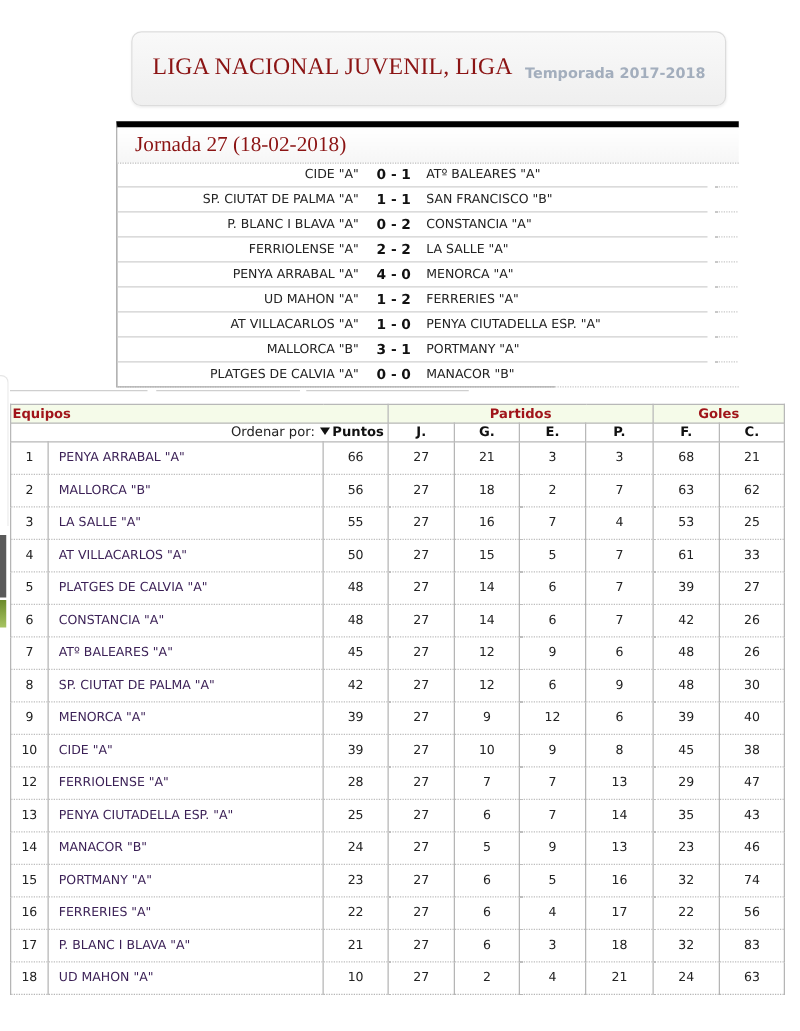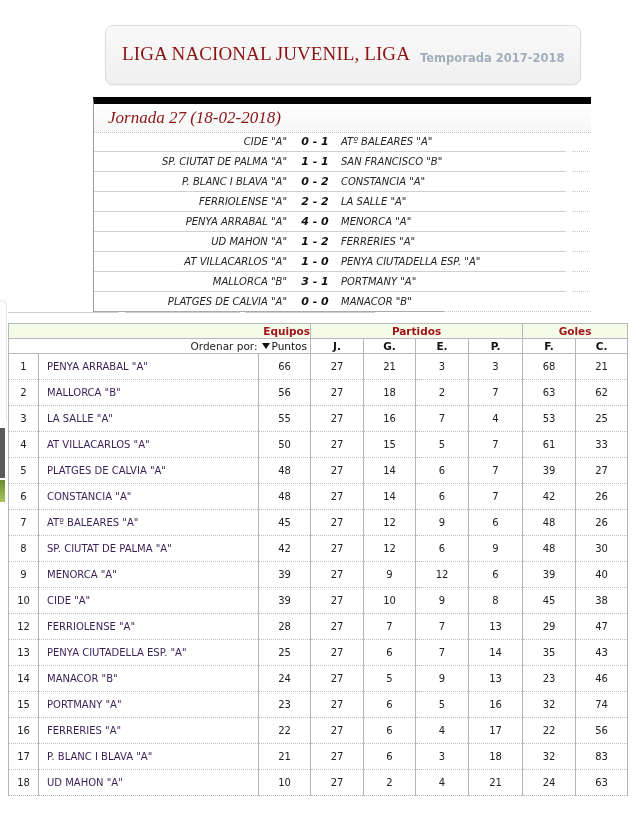--- a/index.html
+++ b/index.html
@@ -27,21 +27,21 @@
   }
   .season-label {
     position:absolute; left:314px; top:25px;
     font-family:"DejaVu Sans","Liberation Sans",sans-serif;
     font-size:11.5px; font-weight:bold; color:#a3aebd;
   }
 
   
   .jornada-box {
     position:absolute; left:93px; top:97px; width:497px; height:208px;
-    border-left:1px solid #9a9a9a; border-top:7px solid #000000;font-style:italic;
+    border-left:1px solid #9a9a9a; border-top:5px solid #000000;
   }
   .jornada-title-bar {
     position:absolute; left:0; top:0; width:497px; height:28px;
     background:linear-gradient(#ffffff,#f6f6f6);
     border-bottom:1px dotted #bdbdbd;
   }
   .jornada-title {
     position:absolute; left:14px; top:4px;
     font-family:"Liberation Serif","DejaVu Serif",serif;
     font-size:17px; color:#8b1414;
@@ -80,30 +80,30 @@
     position:absolute; left:8px; top:323px;
     border-collapse:collapse; table-layout:fixed;
     width:619px;
   }
   .standings th, .standings td { padding:0; }
   .standings .h1 th {
     height:14px; background:#f5fbe9;
     border:1px solid #b8b8b8;
     color:#a0151a; font-weight:bold; font-size:10.5px;
   }
-  .standings .h1 th.equipos { text-align:right; padding-left:1px; }
+  .standings .h1 th.equipos { text-align:left; padding-left:1px; }
   .standings .h2 th {
     height:14px; background:#ffffff;
     border-left:1px solid #b8b8b8; border-right:1px solid #b8b8b8; border-bottom:1px solid #b8b8b8;
     color:#111; font-weight:bold; font-size:10.5px; text-align:center;
   }
   .standings .h2 th.order-cell { text-align:right; padding-right:3px; font-weight:normal; }
   .order-label { color:#222; font-weight:normal; }
   .sort-arrow { display:inline-block; width:0; height:0; border-left:4.5px solid transparent; border-right:4.5px solid transparent; border-top:6px solid #111; margin:0 2px 0 4px; vertical-align:1px; }
-  .sort-field { font-weight:normal; color:#111; }
+  .sort-field { font-weight:bold; color:#111; }
   .standings tbody td {
     height:25px; border-bottom:1px dotted #bdbdbd;
     border-left:1px solid #b5b5b5; border-right:1px solid #b5b5b5;
     text-align:center; font-size:10px; color:#222;
   }
   .standings tbody td.team { text-align:left; padding-left:8px; color:#3a1f55; }
   .standings tbody tr:last-child td { border-bottom:1px dotted #b5b5b5; }
 </style>
 </head>
 <body>

